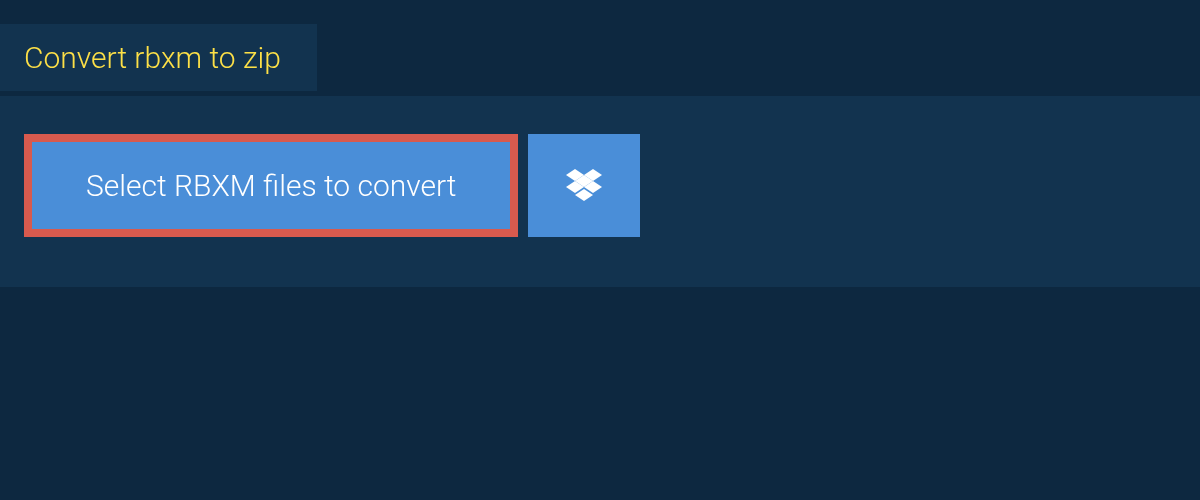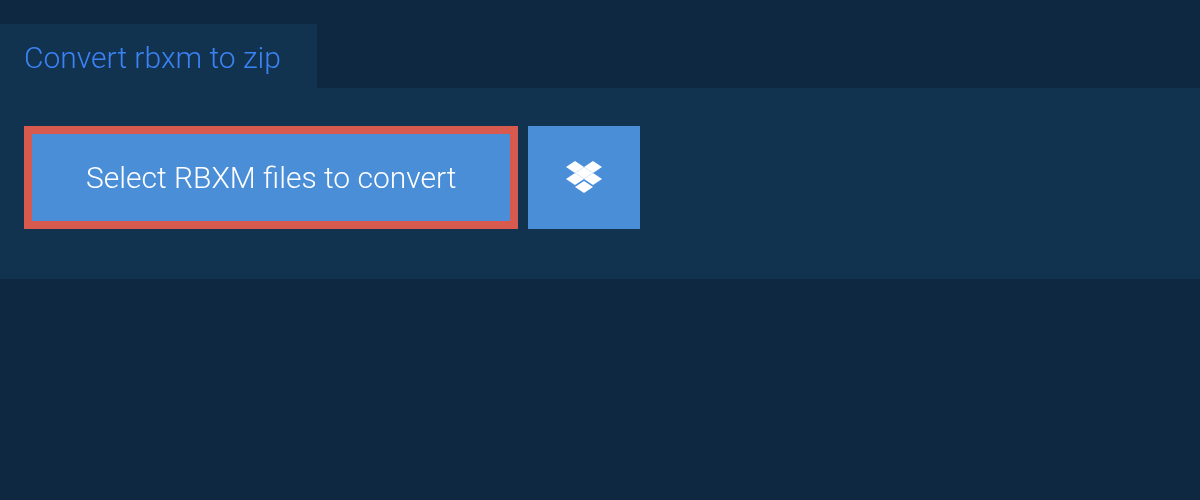--- a/index.html
+++ b/index.html
@@ -13,28 +13,28 @@
       background-color: #0d2840;
       font-family: -apple-system, BlinkMacSystemFont, "Segoe UI", Roboto, Helvetica, Arial, sans-serif;
       overflow: hidden;
     }
     .tab-header {
       position: absolute;
       left: 0;
       top: 24px;
       background-color: #12334f;
       padding: 16px 36px 16px 24px;
-      color: #3b82f6;
+      color: #fde047;
       font-size: 30px;
       font-weight: 300;
     }
     .main-panel {
       position: absolute;
       left: 0;
-      top: 88px;
+      top: 96px;
       width: 1200px;
       background-color: #12334f;
       padding: 38px 24px 50px 24px;
     }
     .button-row {
       display: flex;
       gap: 10px;
       align-items: stretch;
     }
     .select-button {

